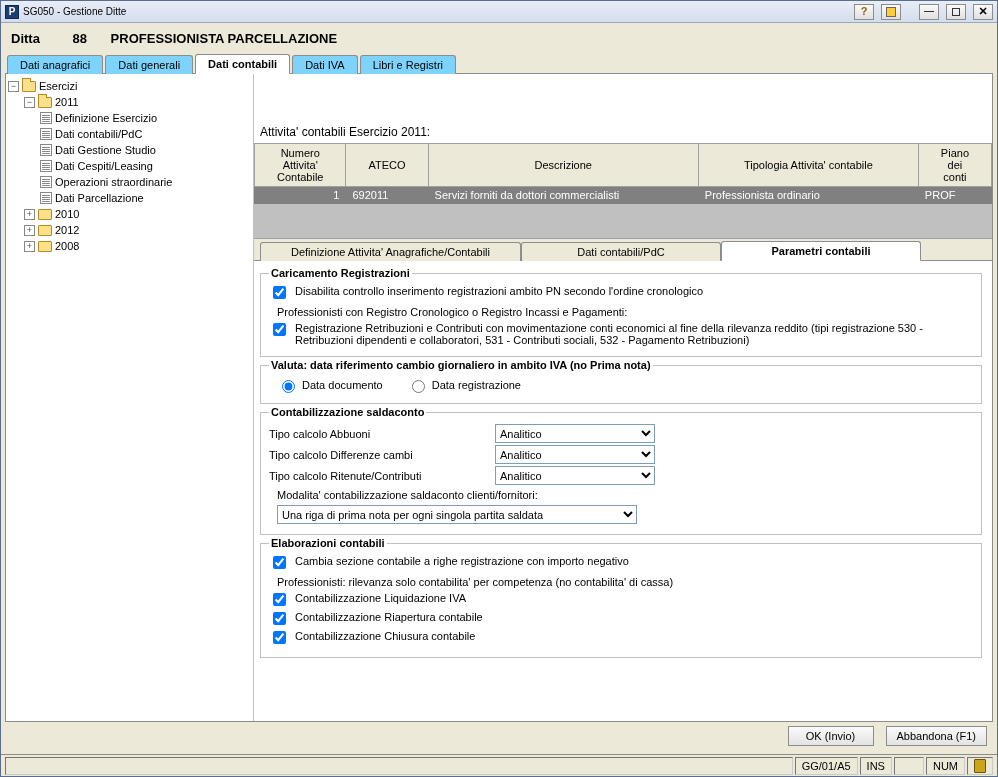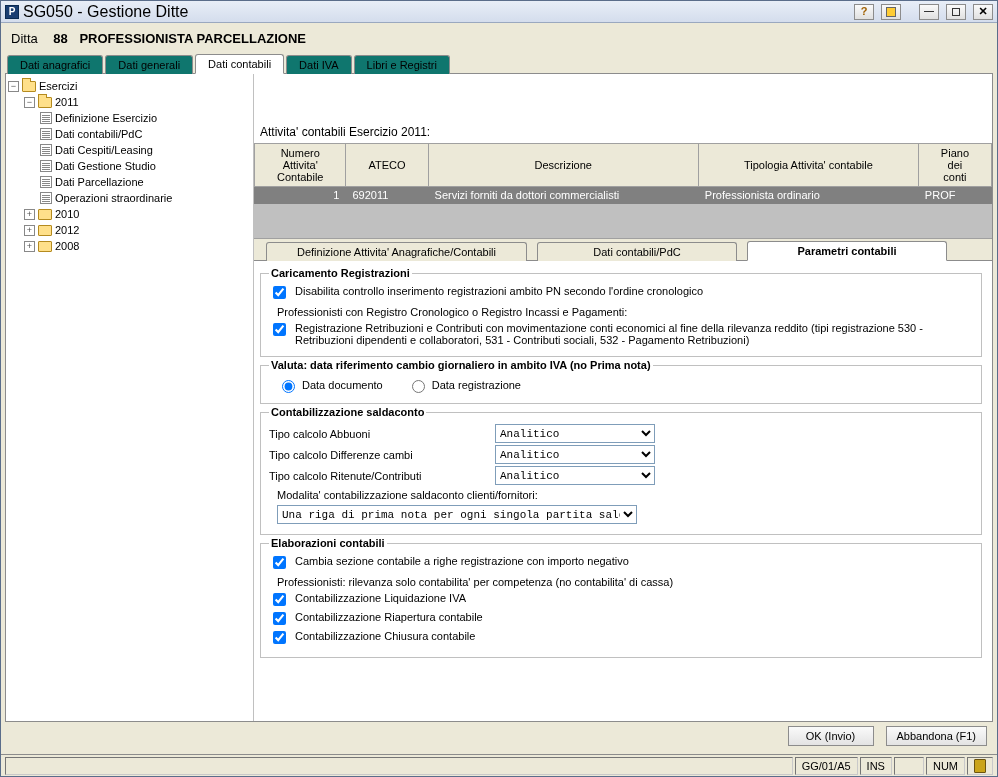--- a/index.html
+++ b/index.html
@@ -1,67 +1,67 @@
 <!DOCTYPE html>
 <html><head>
 <meta charset="utf-8">
 <style>
   * { box-sizing: border-box; }
   html, body { margin:0; padding:0; font-family: Tahoma, Verdana, sans-serif; font-size:11px; color:#000; background:#fff; }
   .window { width:998px; height:777px; border:1px solid #5a6d8a; background:#ece9d8; display:flex; flex-direction:column; }
   .titlebar { height:22px; background:linear-gradient(#e8eef7,#d4dded); border-bottom:1px solid #9aa8bf; display:flex; align-items:center; padding:0 4px; gap:4px; }
   .titlebar .icon { width:14px; height:14px; background:#1a3e72; color:#fff; display:inline-flex; align-items:center; justify-content:center; font-size:10px; font-weight:bold; border:1px solid #0a2a52; }
-  .titlebar .title { flex:0 0 auto; font-size:16px; color:#000; }
+  .titlebar .title { flex:0 0 auto; font-size:10px; color:#000; }
   .titlebar .spacer { flex:1; }
   .tbtn { width:20px; height:16px; border:1px solid #8c8c8c; background:linear-gradient(#fafafa,#e0e0e0); display:inline-flex; align-items:center; justify-content:center; font-size:11px; line-height:1; cursor:default; }
   .tbtn+.tbtn { margin-left:3px; }
   .line-icon { width:10px; height:1px; background:#333; display:inline-block; }
   .square-icon { width:8px; height:8px; border:1px solid #333; display:inline-block; }
   .x-icon { font-weight:bold; }
   .q-icon { font-weight:bold; color:#a06000; }
   .pin-icon { width:10px; height:10px; border:1px solid #666; background:#ffcc33; display:inline-block; }
   .content { flex:1; padding:4px; display:flex; flex-direction:column; overflow:hidden; }
   .header-line { font-size:13px; font-weight:bold; padding:4px 6px 4px 6px; color:#000; }
-  .header-line .label { font-weight:normal; margin-right:12px; }
-  .header-line .num { margin-right:8px; }
+  .header-line .label { font-weight:bold; margin-right:29px; }
+  .header-line .num { margin-right:20px; }
   
   .tabstrip { height:24px; display:flex; align-items:flex-end; border-bottom:1px solid #8c8c8c; padding-left:2px; gap:2px; }
-  .tab { padding:3px 12px 3px 12px; border:1px solid #8c8c8c; border-bottom:none; background:#0f766e; border-top-left-radius:3px; border-top-right-radius:3px; position:relative; top:1px; cursor:default; }
-  .tab.active { background:#fff; font-weight:normal; z-index:2; border-bottom:1px solid #fff;margin-top:20px; }
+  .tab { padding:3px 12px 3px 12px; border:1px solid #8c8c8c; border-bottom:none; background:#7dd3fc; border-top-left-radius:3px; border-top-right-radius:3px; position:relative; top:1px; cursor:default; }
+  .tab.active { background:#fff; font-weight:bold; z-index:2; border-bottom:1px solid #fff;margin-top:20px; }
   .paneframe { flex:1; border:1px solid #8c8c8c; border-top:none; background:#fff; display:flex; min-height:0; }
   
   .tree { width:248px; border-right:1px solid #c0c0c0; padding:4px 2px; overflow:auto; background:#fff; }
   .treenode { white-space:nowrap; line-height:16px; height:16px; display:flex; align-items:center; gap:3px; }
   .exp { width:11px; height:11px; border:1px solid #888; font-size:9px; line-height:9px; text-align:center; color:#555; background:#fff; display:inline-block; cursor:default; }
   .folder { width:14px; height:11px; background:#ffe08a; border:1px solid #b58b1f; border-radius:1px; display:inline-block; position:relative; }
   .folder.open::before { content:""; position:absolute; left:-1px; top:-4px; width:7px; height:3px; background:#ffe08a; border:1px solid #b58b1f; border-bottom:none; }
   .docicon { width:12px; height:12px; border:1px solid #888; background:#fff; display:inline-block; position:relative; }
   .docicon::after { content:""; position:absolute; left:1px; right:1px; top:2px; height:1px; background:#888; box-shadow:0 2px 0 #888, 0 4px 0 #888, 0 6px 0 #888; }
   .tree ul { list-style:none; margin:0; padding-left:16px; }
   .tree > ul { padding-left:0; }
   .right { flex:1; display:flex; flex-direction:column; min-width:0; }
   .sectionlabel { padding:4px 6px; font-size:12px;margin-top:47px; }
   
   .grid { border-collapse:collapse; width:100%; font-size:11px; background:#fff; }
   .grid th { background:#ece9d8; border:1px solid #a0a0a0; font-weight:normal; padding:3px 22px; text-align:center; }
   .grid td { border:1px solid #a0a0a0; padding:2px 6px; }
   .grid tr.sel td { background:#808080; color:#fff; border-color:#808080; }
   .gridwrap { border-bottom:1px solid #a0a0a0; background:#c0c0c0; padding-bottom:34px; }
   
-  .subtabstrip { height:22px; display:flex; align-items:flex-end; padding-left:12px; gap:10px; border-bottom:1px solid #8c8c8c; background:#ece9d8; }
+  .subtabstrip { height:22px; display:flex; align-items:flex-end; padding-left:6px; gap:0; border-bottom:1px solid #8c8c8c; background:#ece9d8; }
   .subt { flex:0 0 auto; padding:3px 30px; border:1px solid #8c8c8c; border-bottom:none; background:#ece9d8; border-top-left-radius:3px; border-top-right-radius:3px; position:relative; top:1px; font-size:11px; cursor:default; text-align:center; }
   .subt.active { background:#fff; font-weight:bold; border-bottom:1px solid #fff; }
   .form { flex:1; overflow:auto; background:#fff; padding:6px 10px 6px 6px; }
   fieldset { border:1px solid #c0c0c0; margin:0 0 2px 0; padding:4px 8px 8px 8px; }
   legend { font-weight:bold; padding:0 2px; }
   .row { display:flex; align-items:center; gap:6px; margin:2px 0; }
   .cbwrap { display:flex; align-items:flex-start; gap:6px; margin:2px 0; }
   .cbwrap input { margin-top:1px; }
   .lblcol { width:220px; }
-  select { font-family:Liberation Mono, monospace; font-size:11px; height:19px; border:1px solid #7f9db9; background:#fff; }
+  select { font-family:Liberation Sans, sans-serif; font-size:11px; height:19px; border:1px solid #7f9db9; background:#fff; }
   select.sel1 { width:160px; }
   select.sel2 { width:360px; }
   .radio { display:inline-flex; align-items:center; gap:4px; margin-right:18px; }
   .plain { margin:4px 0 4px 8px; }
   
   .btnbar { display:flex; justify-content:flex-end; gap:12px; padding:4px 6px; }
   .btn { border:1px solid #8c8c8c; background:linear-gradient(#fafafa,#e3e3e3); padding:3px 10px; min-width:86px; text-align:center; cursor:default; }
   
   .status { height:22px; border-top:1px solid #8c8c8c; background:#ece9d8; display:flex; align-items:center; justify-content:flex-end; font-size:11px; padding:0 4px; gap:2px; }
   .status .cell { border:1px inset #c9c9c9; height:18px; padding:0 6px; display:flex; align-items:center; background:#ece9d8; }
@@ -135,39 +135,39 @@
                     </li>
                   <li>
                       <div class="treenode">
                         <span class="docicon"></span>
                         <span>Dati contabili/PdC</span>
                       </div>
                     </li>
                   <li>
                       <div class="treenode">
                         <span class="docicon"></span>
+                        <span>Dati Gestione Studio</span>
+                      </div>
+                    </li>
+                  <li>
+                      <div class="treenode">
+                        <span class="docicon"></span>
                         <span>Dati Cespiti/Leasing</span>
                       </div>
                     </li>
                   <li>
                       <div class="treenode">
                         <span class="docicon"></span>
-                        <span>Dati Gestione Studio</span>
+                        <span>Operazioni straordinarie</span>
                       </div>
                     </li>
                   <li>
                       <div class="treenode">
                         <span class="docicon"></span>
                         <span>Dati Parcellazione</span>
-                      </div>
-                    </li>
-                  <li>
-                      <div class="treenode">
-                        <span class="docicon"></span>
-                        <span>Operazioni straordinarie</span>
                       </div>
                     </li>
                 </ul>
               </li>
               <li>
                   <div class="treenode">
                     <span class="exp">+</span>
                     <span class="folder"></span>
                     <span>2010</span>
                   </div>

